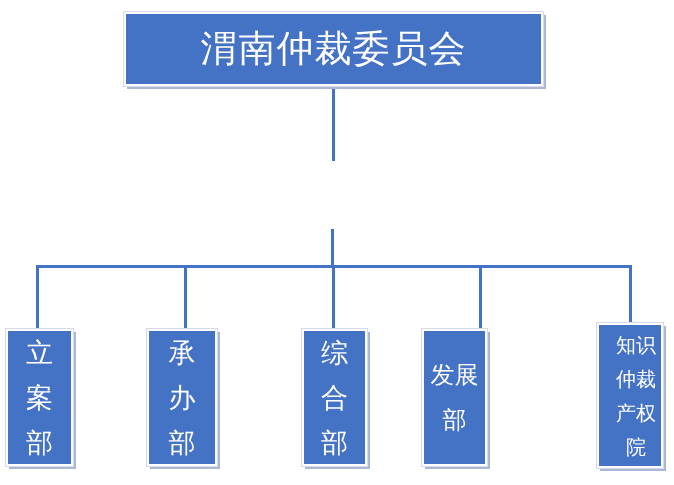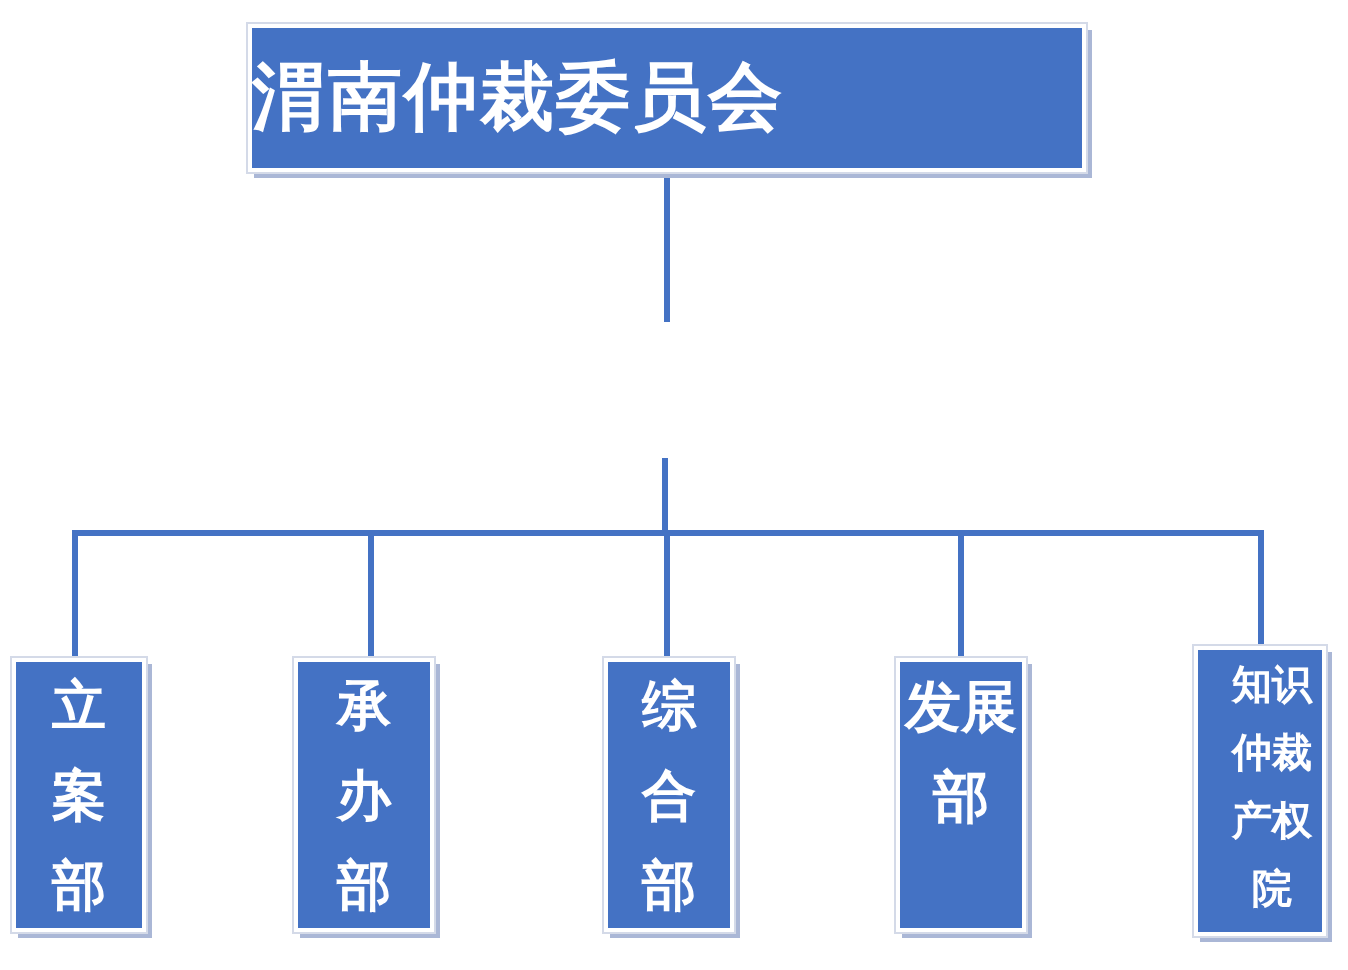--- a/index.html
+++ b/index.html
@@ -20,24 +20,24 @@
     position: absolute;
     background: #4472C4;
   }
   
   .node {
     position: absolute;
     background: #4472C4;
     border: 2px solid #ffffff;
     box-shadow: 0 0 0 1px #d4dae8, 3px 3px 0 0 #aab7d6;
     color: #ffffff;
-    font-weight: 700;
+    font-weight: 400;
     display: flex;
     align-items: center;
-    justify-content: flex-start;
+    justify-content: center;
     box-sizing: border-box;
     text-align: center;
   }
   .root-box {
     left: 124px; top: 12px;
     width: 419px; height: 74px;
     font-size: 37px;
     letter-spacing: 1px;
   }
   .secretariat-box {
@@ -51,21 +51,21 @@
     height: 137px;
     flex-direction: column;
     font-size: 27px;
   }
   .dept-box .dept-line {
     line-height: 45px;
   }
   .dept-1 { left: 6px;   width: 67px; }
   .dept-2 { left: 147px; width: 70px; }
   .dept-3 { left: 302px; width: 65px; }
-  .dept-4 { left: 448px; width: 65px; font-size: 28px; }
+  .dept-4 { left: 422px; width: 65px; font-size: 24px; }
   .dept-5 {
     left: 597px; top: 323px;
     width: 66px; height: 145px;
     font-size: 20px;
   }
   .dept-5 .dept-line { line-height: 34px; margin-left: 12px; }
 
   .connector-root-secretariat   { left: 332px; top: 86px;  width: 3px; height: 75px; }
   .connector-secretariat-bus    { left: 331px; top: 229px; width: 3px; height: 38px; }
   .connector-bus                { left: 36px;  top: 265px; width: 596px; height: 3px; }

